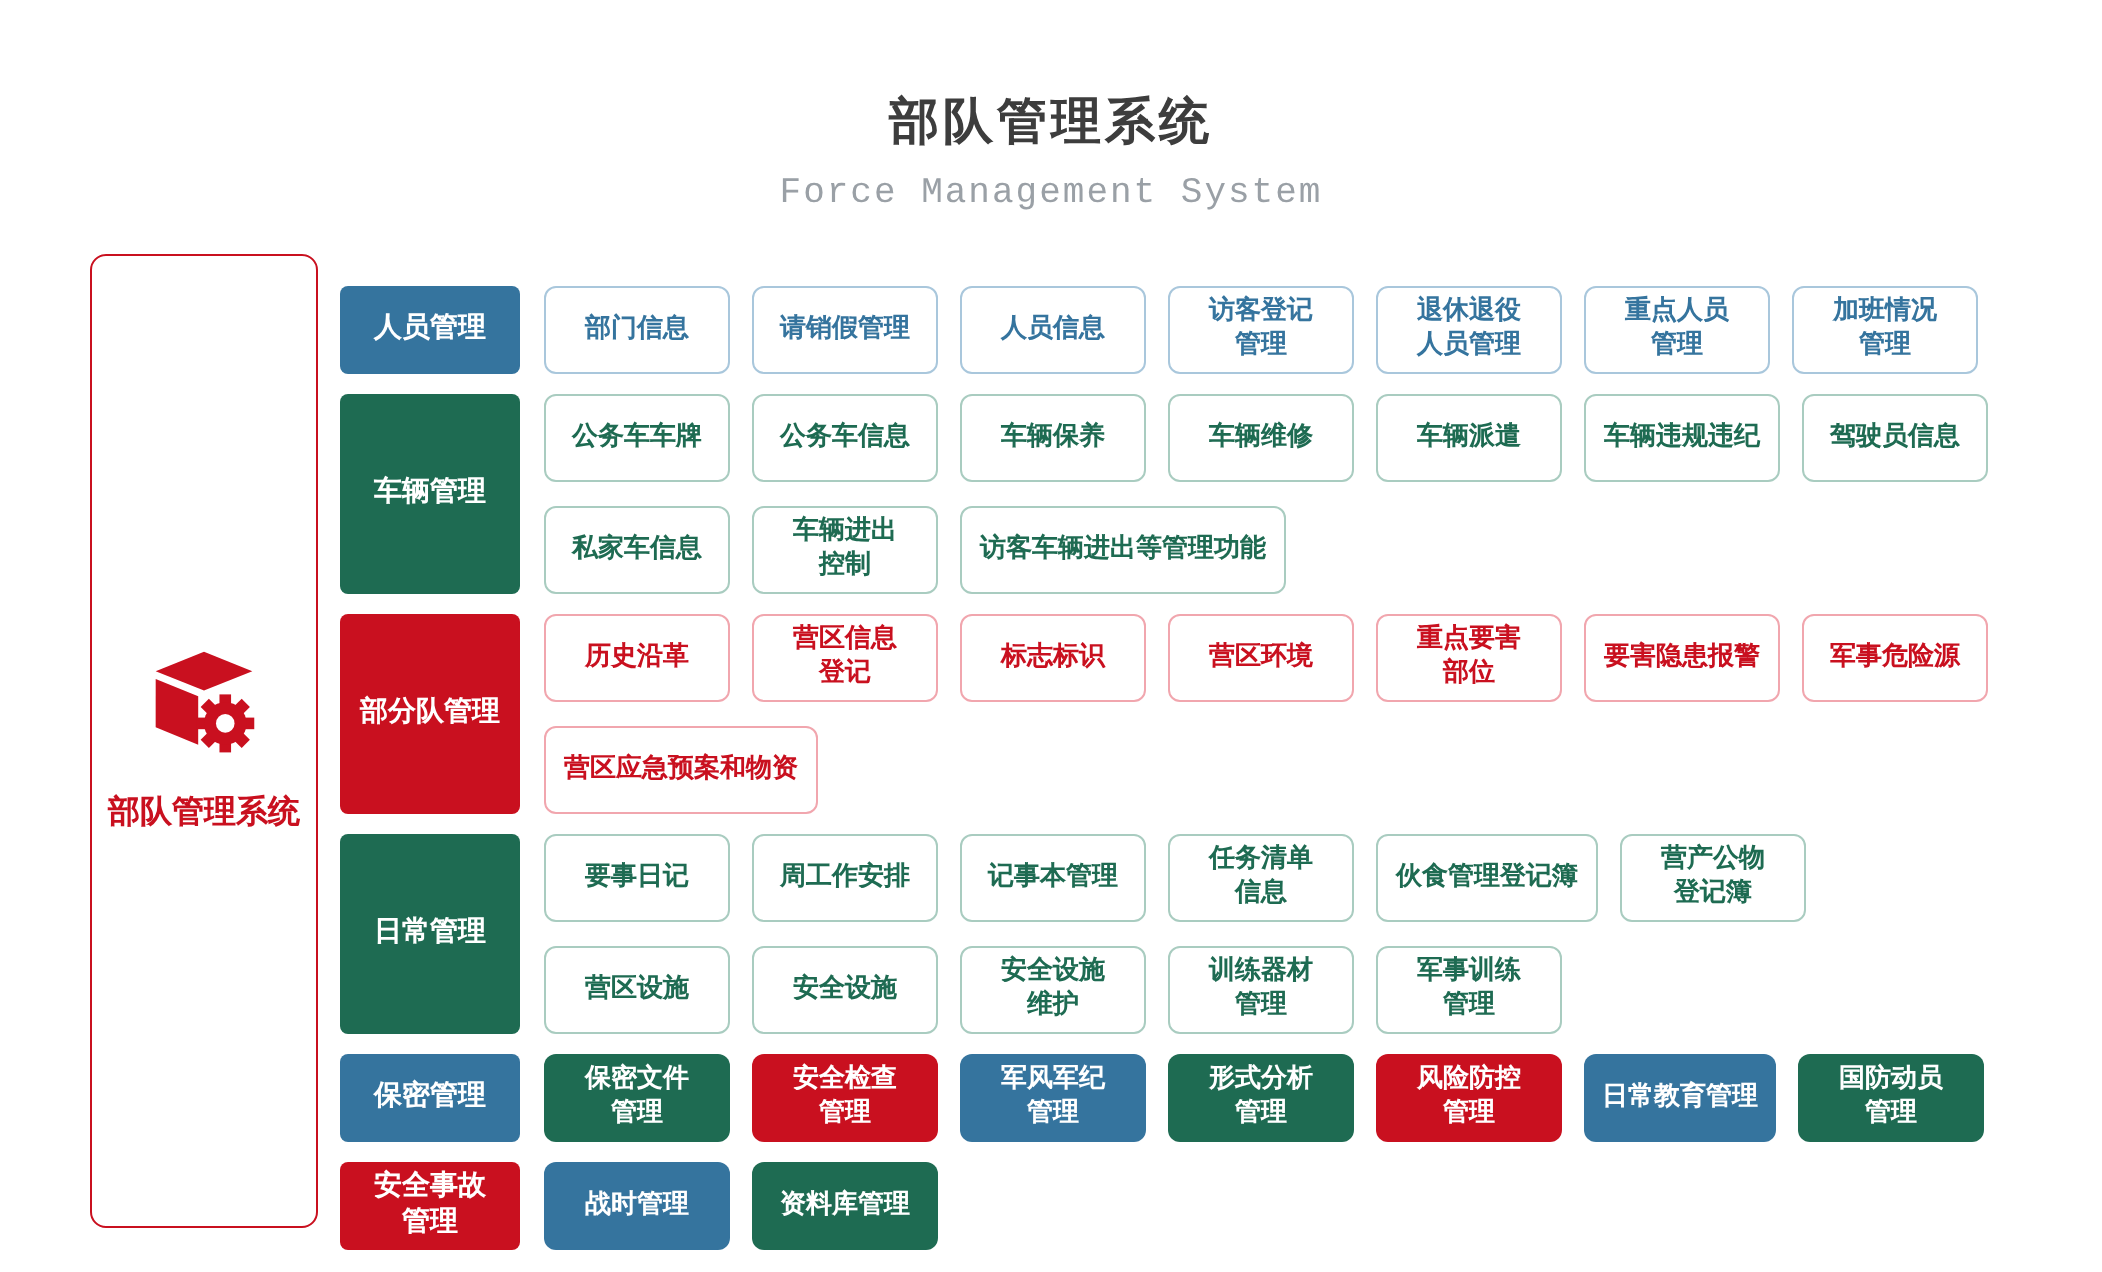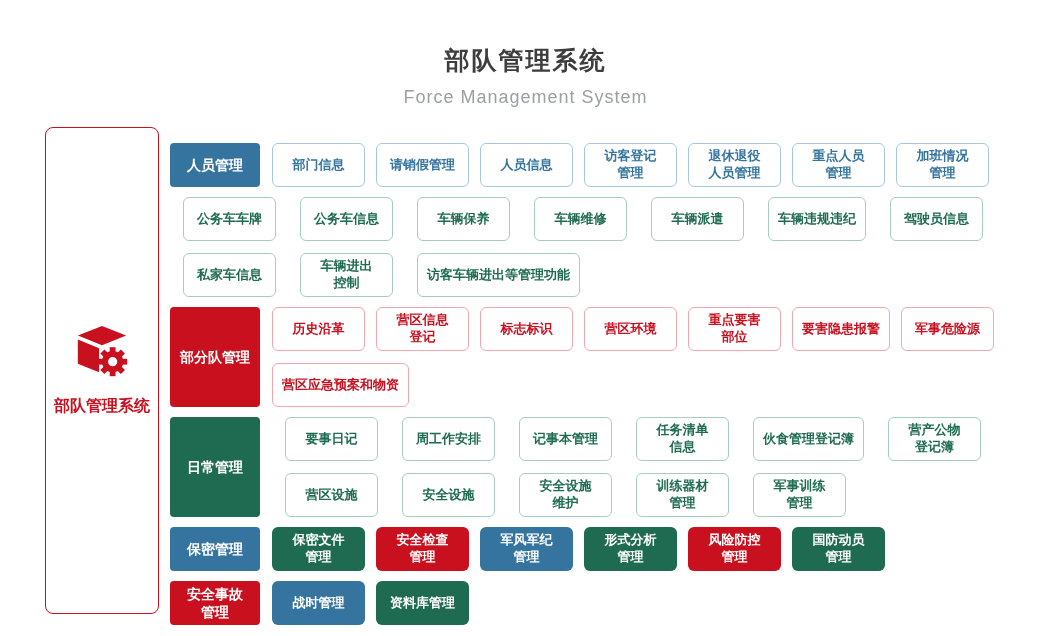--- a/index.html
+++ b/index.html
@@ -1,17 +1,17 @@
 <!DOCTYPE html>
 <html style="--blue: #35749E; --green: #1E6B52; --red: #C9101F; --blue_border: #A9C7DC; --green_border: #A9CCC0; --red_border: #F1A6AE;"><head>
 <meta charset="utf-8">
 <style>
   html,body{margin:0;padding:0;background:#fff;}
   #page{position:relative;width:1051px;height:636px;background:#fff;overflow:hidden;
-        font-family:Liberation Sans, sans-serif;}
+        font-family:Liberation Mono, monospace;}
   
   #header{position:absolute;top:44px;left:0;width:100%;text-align:center;}
   #page-title{font-size:25px;font-weight:bold;color:#3d3d3d;letter-spacing:2px;}
   #page-subtitle{margin-top:10px;font-size:18px;color:#9aa0a6;letter-spacing:1px;}
   
   #root-panel{position:absolute;left:45px;top:127px;width:112px;height:485px;
               border:1px solid var(--red);border-radius:8px;background:#fff;
               display:flex;flex-direction:column;align-items:center;justify-content:center;gap:14px;}
   #root-panel .icon{color:var(--red);width:64px;height:58px;}
   #root-label{color:var(--red);font-size:16px;font-weight:bold;white-space:pre-line;text-align:center;}
@@ -23,21 +23,21 @@
        white-space:pre-line;line-height:1.3;}
   .cat.blue{background:var(--blue);}
   .cat.green{background:var(--green);}
   .cat.red{background:var(--red);}
   .items-col{display:flex;flex-direction:column;gap:12px;border-radius:11px;}
   .subrow{display:flex;gap:11px;}
   .box{display:flex;align-items:center;justify-content:center;text-align:center;
        min-width:93px;height:44px;border-radius:6px;font-size:13px;font-weight:bold;
        white-space:pre-line;line-height:1.3;padding:0 9px;box-sizing:border-box;background:#fff;}
   .outline-blue{border:1px solid var(--blue_border);color:var(--blue);}
-  .outline-green{border:1px solid var(--green_border);color:var(--green);margin-left:13px;}
+  .outline-green{border:1px solid var(--green_border);color:var(--green);}
   .outline-red{border:1px solid var(--red_border);color:var(--red);}
   .solid-blue{background:var(--blue);color:#fff;}
   .solid-green{background:var(--green);color:#fff;}
   .solid-red{background:var(--red);color:#fff;}
 </style>
 </head>
 <body>
 
 <div id="page">
 
@@ -81,20 +81,21 @@
             <div class="box outline-blue">退休退役
 人员管理</div>
             <div class="box outline-blue">重点人员
 管理</div>
             <div class="box outline-blue">加班情况
 管理</div>
           </div>
         </div>
       </div>
       <div class="row">
+        <div class="cat green">车辆管理</div>
         <div class="items-col">
           <div class="subrow">
             <div class="box outline-green">公务车车牌</div>
             <div class="box outline-green">公务车信息</div>
             <div class="box outline-green">车辆保养</div>
             <div class="box outline-green">车辆维修</div>
             <div class="box outline-green">车辆派遣</div>
             <div class="box outline-green">车辆违规违纪</div>
             <div class="box outline-green">驾驶员信息</div>
           </div>
@@ -157,20 +158,21 @@
             <div class="box solid-green">保密文件
 管理</div>
             <div class="box solid-red">安全检查
 管理</div>
             <div class="box solid-blue">军风军纪
 管理</div>
             <div class="box solid-green">形式分析
 管理</div>
             <div class="box solid-red">风险防控
 管理</div>
+            <div class="box solid-blue">日常教育管理</div>
             <div class="box solid-green">国防动员
 管理</div>
           </div>
         </div>
       </div>
       <div class="row">
         <div class="cat red">安全事故
 管理</div>
         <div class="items-col">
           <div class="subrow">

